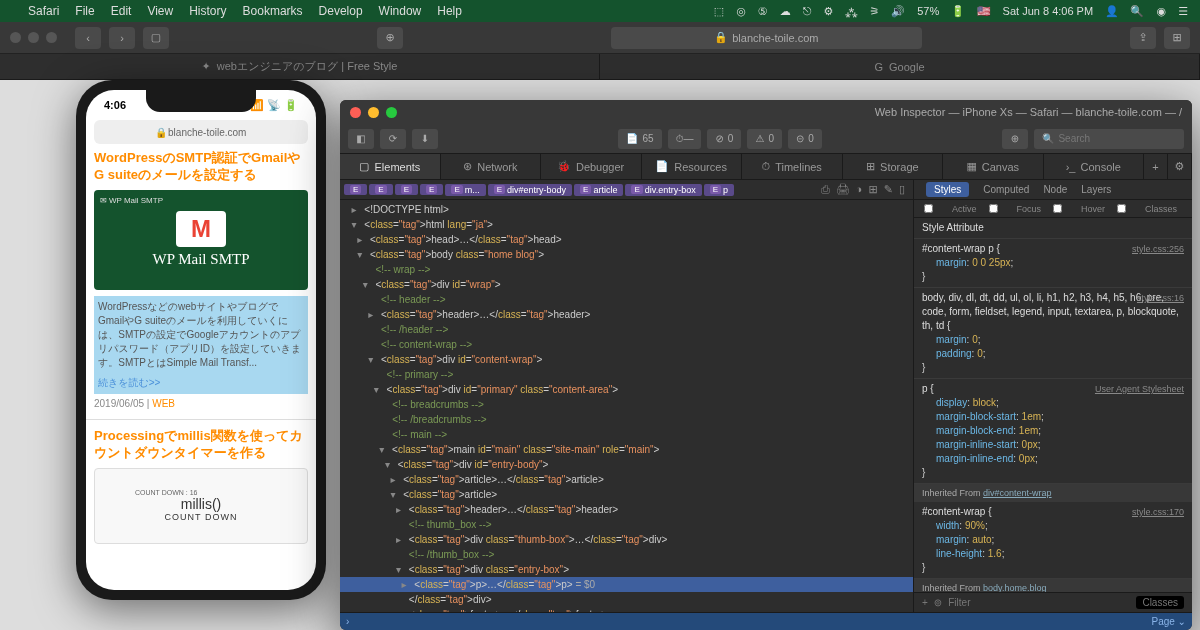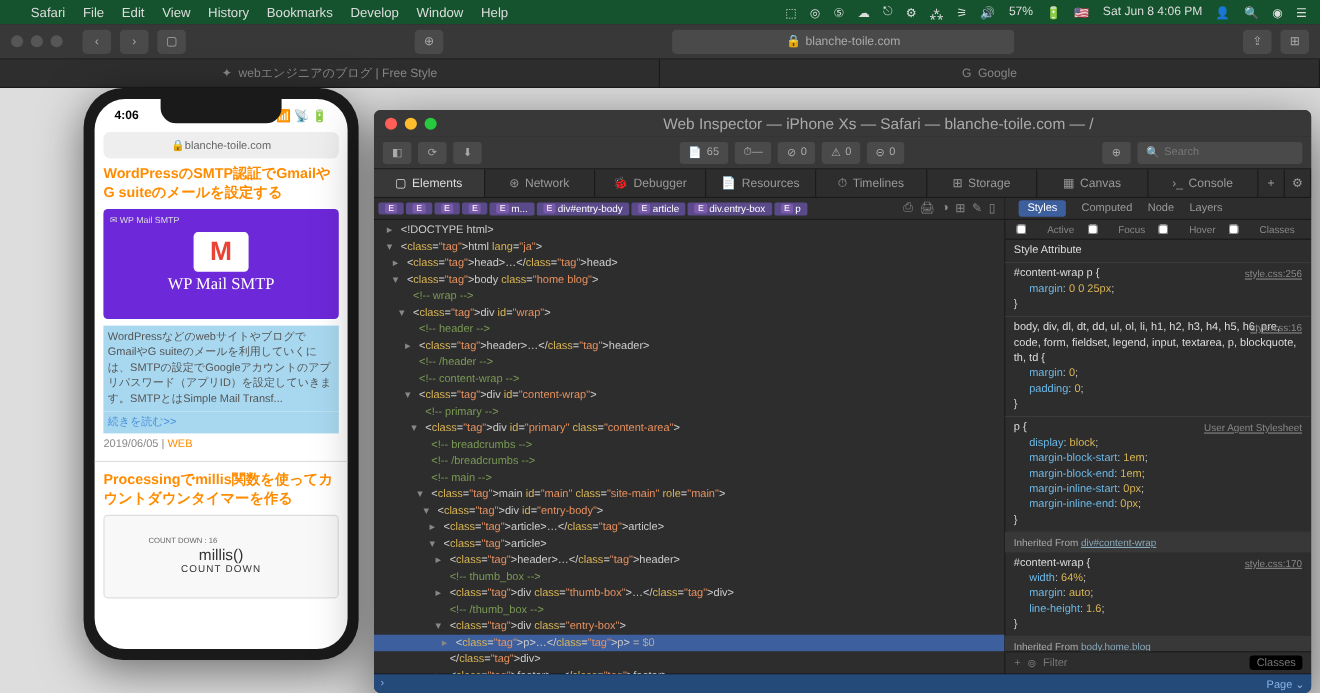--- a/index.html
+++ b/index.html
@@ -28,34 +28,34 @@
 .main-area { position: relative; height: 550px; background: #ddd; }
 
 
 .iphone { position: absolute; left: 76px; top: 0px; width: 250px; height: 520px; background: #1a1a1a; border-radius: 36px; padding: 10px; box-shadow: 0 10px 40px rgba(0,0,0,0.5); }
 .iphone-screen { width: 100%; height: 100%; background: #fff; border-radius: 28px; overflow: hidden; position: relative; }
 .notch { position: absolute; top: 0; left: 50%; transform: translateX(-50%); width: 110px; height: 22px; background: #1a1a1a; border-radius: 0 0 14px 14px; z-index: 10; }
 .iphone-status { height: 30px; display: flex; justify-content: space-between; align-items: center; padding: 0 18px; font-size: 11px; font-weight: 600; }
 .iphone-url { height: 24px; background: #eee; margin: 0 8px 6px; border-radius: 6px; display: flex; align-items: center; justify-content: center; font-size: 10px; color: #666; }
 .iphone-content { padding: 0 8px; font-size: 11px; }
 .article-title { color: #ff8c00; font-size: 13px; font-weight: bold; line-height: 1.3; margin-bottom: 6px; }
-.article-img { height: 100px; background: #6d28d9; border-radius: 4px; display: flex; flex-direction: column; align-items: center; justify-content: center; color: #fff; position: relative; margin-bottom: 6px; }
+.article-img { height: 100px; background: #14532d; border-radius: 4px; display: flex; flex-direction: column; align-items: center; justify-content: center; color: #fff; position: relative; margin-bottom: 6px; }
 .gmail-icon { width: 50px; height: 36px; background: #fff; border-radius: 4px; display: flex; align-items: center; justify-content: center; font-size: 24px; font-weight: bold; color: #ea4335; margin-bottom: 4px; }
 .article-excerpt { background: #a8d8f0; color: #555; font-size: 10px; padding: 4px; line-height: 1.4; }
 .read-more { color: #4a90d9; font-size: 10px; background: #a8d8f0; padding: 2px 4px 4px; }
 .article-meta { font-size: 10px; color: #888; margin: 4px 0 10px; }
 .article-meta .cat { color: #ff8c00; }
 .divider { border-top: 1px solid #ddd; margin: 8px -8px; }
 .article-img2 { height: 76px; background: #f8f8f8; border: 1px solid #ddd; border-radius: 4px; display: flex; flex-direction: column; align-items: center; justify-content: center; color: #333; font-size: 14px; font-family: serif; }
 
 
 .inspector { position: absolute; left: 340px; top: 20px; width: 852px; height: 530px; background: #2d2d2d; border-radius: 6px; box-shadow: 0 15px 50px rgba(0,0,0,0.6); overflow: hidden; color: #ccc; font-size: 11px; }
 .insp-titlebar { height: 24px; background: #383838; display: flex; align-items: center; padding: 0 10px; gap: 8px; }
 .insp-titlebar .traffic-lights .tl.r { background: #ff5f56; } .insp-titlebar .tl.y { background: #ffbd2e; } .insp-titlebar .tl.g { background: #27c93f; }
-.insp-title { flex: 1; text-align: center; color: #aaa; font-size: 14px; }
+.insp-title { flex: 1; text-align: right; color: #aaa; font-size: 11px; }
 .insp-toolbar { height: 30px; background: #383838; border-bottom: 1px solid #1a1a1a; display: flex; align-items: center; padding: 0 8px; gap: 8px; justify-content: space-between; }
 .insp-toolbar-group { display: flex; gap: 6px; align-items: center; }
 .tb-btn { width: 26px; height: 20px; background: #4a4a4a; border-radius: 3px; display: flex; align-items: center; justify-content: center; font-size: 10px; color: #aaa; }
 .tb-pill { height: 20px; background: #4a4a4a; border-radius: 3px; display: flex; align-items: center; padding: 0 8px; font-size: 10px; color: #aaa; gap: 4px; }
 .search-box { width: 150px; height: 20px; background: #4a4a4a; border-radius: 3px; display: flex; align-items: center; padding: 0 8px; font-size: 10px; color: #777; gap: 4px; }
 
 
 .insp-tabs { height: 26px; background: #2d2d2d; border-bottom: 1px solid #1a1a1a; display: flex; }
 .insp-tab { flex: 1; display: flex; align-items: center; justify-content: center; gap: 5px; font-size: 11px; color: #999; border-right: 1px solid #1a1a1a; }
 .insp-tab.active { background: #383838; color: #ddd; }
@@ -361,21 +361,21 @@
               <div class="prop"><span class="prop-n">margin-block-start</span>: <span class="prop-v">1em</span>;</div>
               <div class="prop"><span class="prop-n">margin-block-end</span>: <span class="prop-v">1em</span>;</div>
               <div class="prop"><span class="prop-n">margin-inline-start</span>: <span class="prop-v">0px</span>;</div>
               <div class="prop"><span class="prop-n">margin-inline-end</span>: <span class="prop-v">0px</span>;</div>
               <div>}</div>
             </div>
             <div class="inherit-bar">Inherited From <a>div#content-wrap</a></div>
             <div class="rule-block">
               <div class="rule-src">style.css:170</div>
               <div class="selector">#content-wrap {</div>
-              <div class="prop"><span class="prop-n">width</span>: <span class="prop-v">64%</span>;</div>
+              <div class="prop"><span class="prop-n">width</span>: <span class="prop-v">90%</span>;</div>
               <div class="prop"><span class="prop-n">margin</span>: <span class="prop-v">auto</span>;</div>
               <div class="prop"><span class="prop-n">line-height</span>: <span class="prop-v">1.6</span>;</div>
               <div>}</div>
             </div>
             <div class="inherit-bar">Inherited From <a>body.home.blog</a></div>
           </div>
         <div class="filter-row">
           <span>+</span>
           <span>⊚</span>
           <span>Filter</span>

